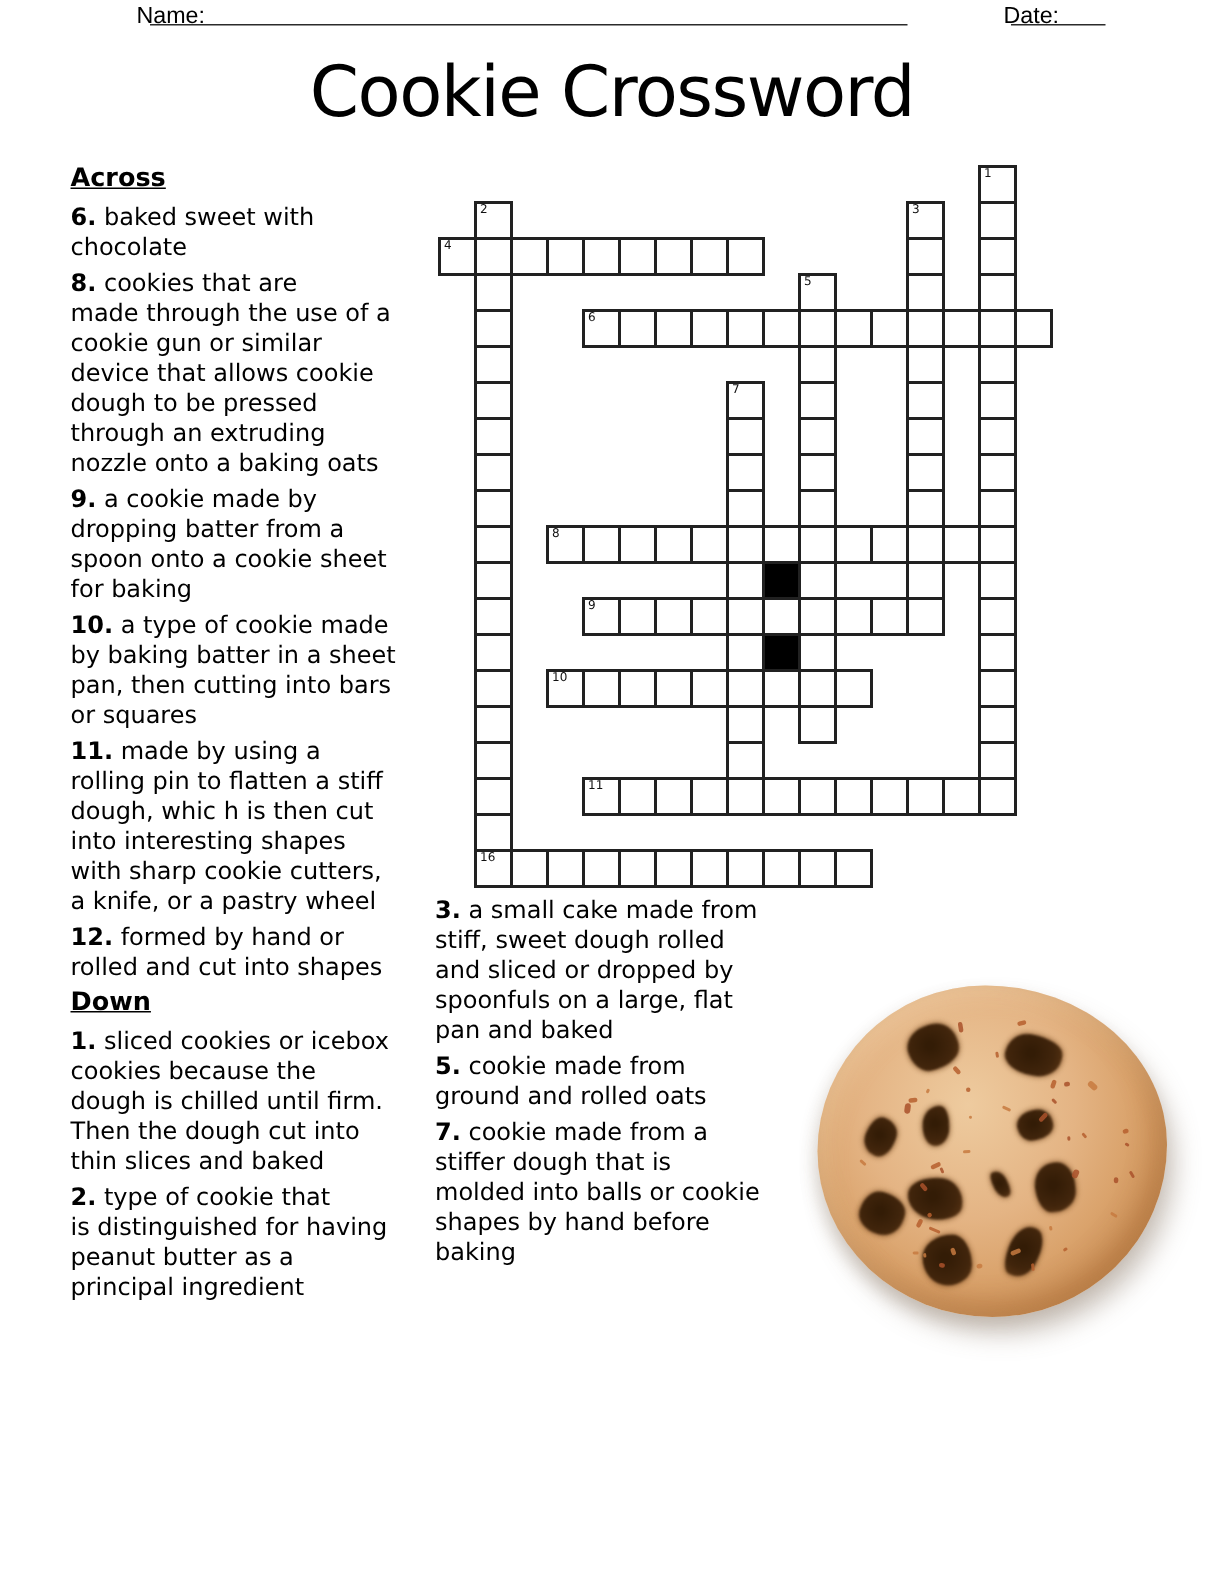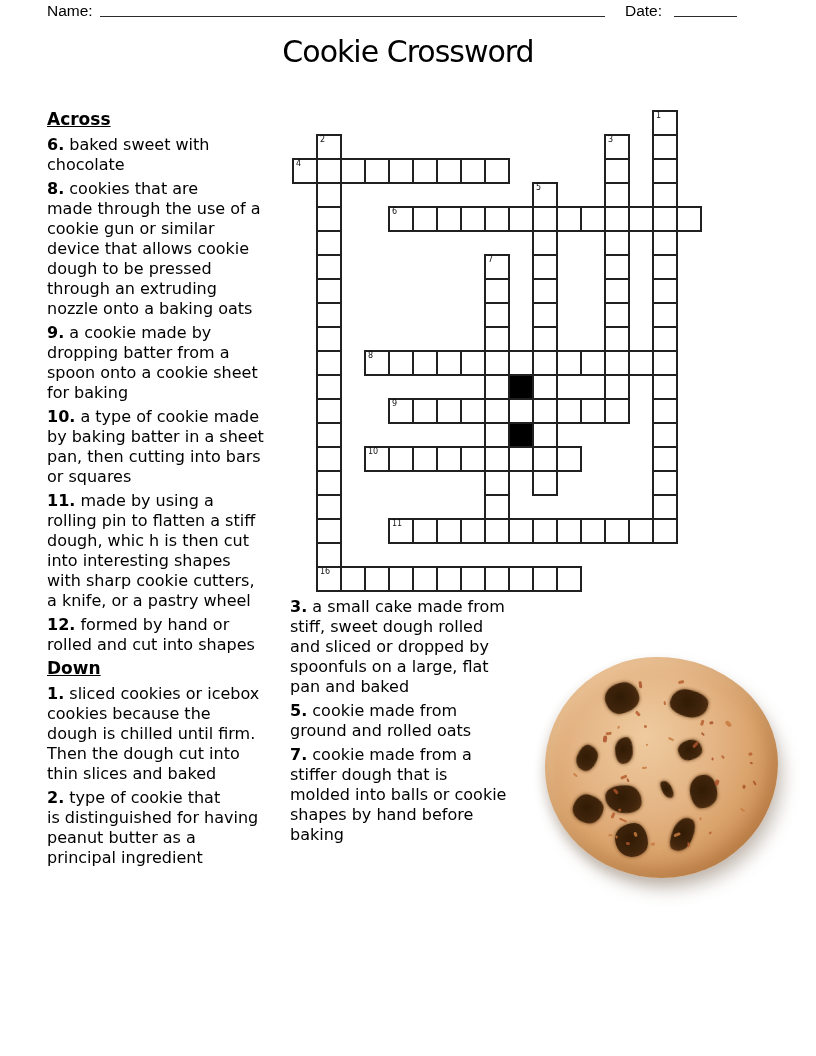--- a/index.html
+++ b/index.html
@@ -1,25 +1,25 @@
 <!DOCTYPE html>
 <html><head>
 <meta charset="utf-8">
 <style>
   html,body{margin:0;padding:0;background:#fff;}
   .page{position:relative;width:816px;height:1056px;background:#ffffff;overflow:hidden;
         font-family:"DejaVu Sans",sans-serif;color:#000;}
   
   .header-row{position:absolute;left:47px;top:2px;right:48px;height:17px;
               font-family:"Liberation Sans",sans-serif;font-size:15.5px;}
-  .hdr-label{position:absolute;top:0;}
+  .hdr-label{position:absolute;top:0;margin-left:44px;}
   .fill-line{position:absolute;top:0;height:14px;border-bottom:1.6px solid #2b2b2b;}
   
   .title{position:absolute;top:34px;left:0;width:816px;text-align:center;
-         font-size:30px;font-weight:400;letter-spacing:-1px;}
+         font-size:47px;font-weight:400;letter-spacing:-1px;}
   
   .clue-col{position:absolute;width:218px;font-size:16px;line-height:20px;}
   .clue-col h2{font-size:17px;line-height:19px;margin:0 0 6px 0;font-weight:bold;
                text-decoration:underline;}
   p.clue{margin:0 0 4px 0;}
   p.clue .num{font-weight:bold;}
   p.clue .txt{white-space:pre-line;}
   
   .grid{position:absolute;}
   .gcell{position:absolute;width:26px;height:26px;box-sizing:border-box;

